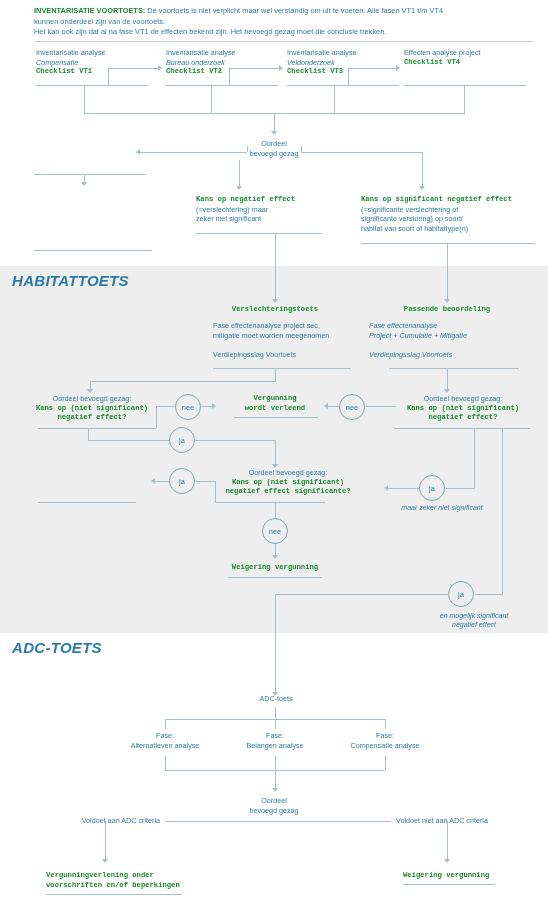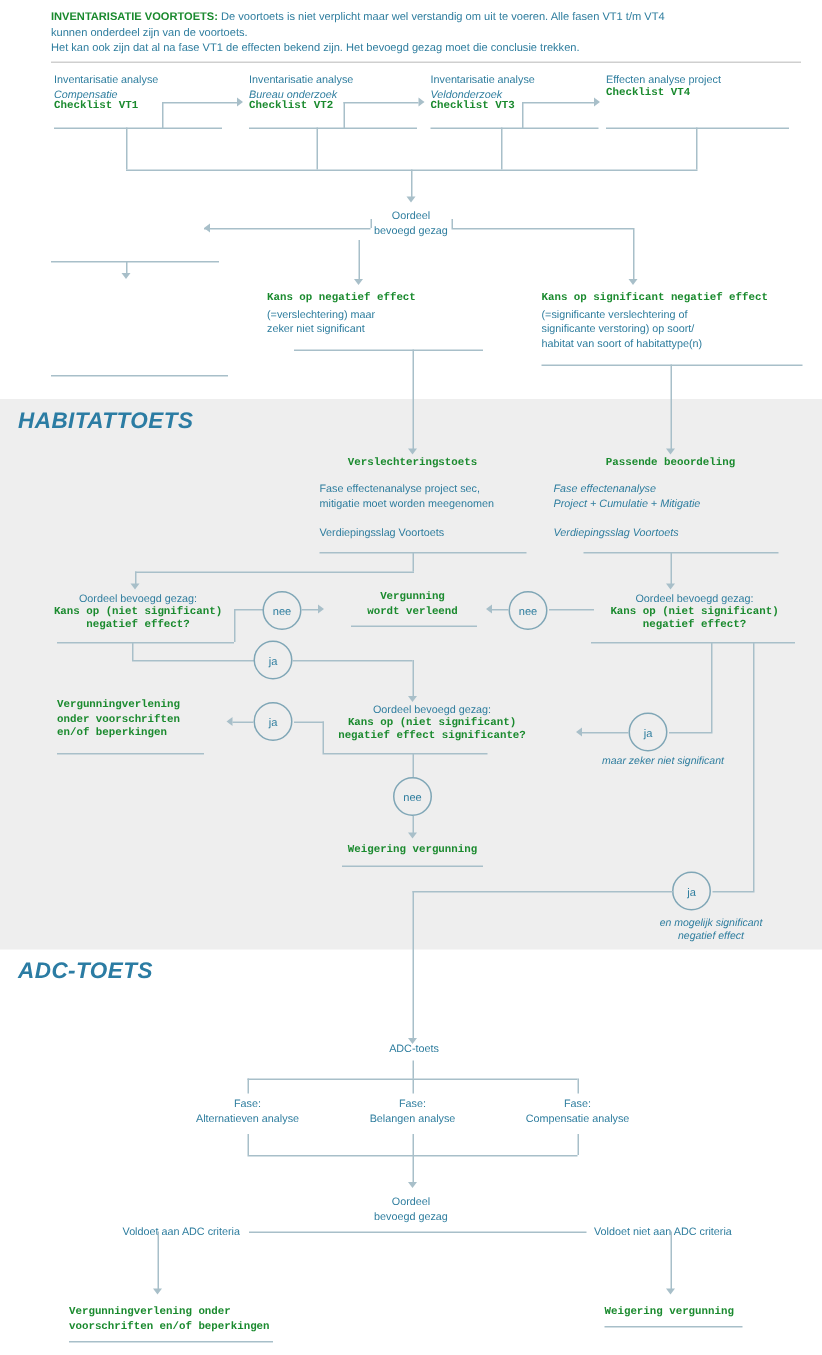--- a/index.html
+++ b/index.html
@@ -145,21 +145,21 @@
 
   <div class="ln lnv" style="left:422px;top:152px;height:36px;"></div>
   <div class="ar ar-d" style="left:419px;top:186px;"></div>
 
   <div class="ubar" style="left:34px;top:174px;width:112px;"></div>
   <div class="ln lnv" style="left:84px;top:174px;height:10px;"></div>
   <div class="ar ar-d" style="left:81px;top:182px;"></div>
 
   <div class="ubar" style="left:34px;top:250px;width:118px;"></div>
 
-  <div class="node" style="left:178px;top:195px;width:124px;">
+  <div class="node" style="left:196px;top:195px;width:124px;">
     <div class="hd">Kans op negatief effect</div>
     <div>(=verslechtering) maar</div>
     <div>zeker niet significant</div>
   </div>
   <div class="ubar" style="left:196px;top:233px;width:126px;"></div>
   <div class="ln lnv" style="left:275px;top:233px;height:68px;"></div>
   <div class="ar ar-d" style="left:272px;top:299px;"></div>
 
   <div class="node" style="left:361px;top:195px;width:172px;">
     <div class="hd">Kans op significant negatief effect</div>
@@ -284,25 +284,20 @@
   <div class="ln lnh" style="left:155px;top:481px;width:14px;"></div>
   <div class="ar ar-l" style="left:151px;top:478px;"></div>
 
   <div class="ln lnv" style="left:275px;top:502px;height:16px;"></div>
   <div class="bub on-gray" style="left:262px;top:518px;">
     <span>nee</span>
   </div>
   <div class="ln lnv" style="left:275px;top:544px;height:13px;"></div>
   <div class="ar ar-d" style="left:272px;top:555px;"></div>
 
-  <div class="node" style="left:38px;top:466px;width:112px;">
-    <div class="hd">Vergunningverlening</div>
-    <div class="hd">onder voorschriften</div>
-    <div class="hd">en/of beperkingen</div>
-  </div>
   <div class="ubar" style="left:38px;top:502px;width:98px;"></div>
 
   <div class="node center" style="left:220px;top:563px;width:110px;">
     <div class="hd">Weigering vergunning</div>
   </div>
   <div class="ubar" style="left:228px;top:577px;width:94px;"></div>
 
   <div class="section-title" style="left:12px;top:639px;">ADC-TOETS</div>
 
   <div class="node center" style="left:238px;top:694px;width:76px;">

